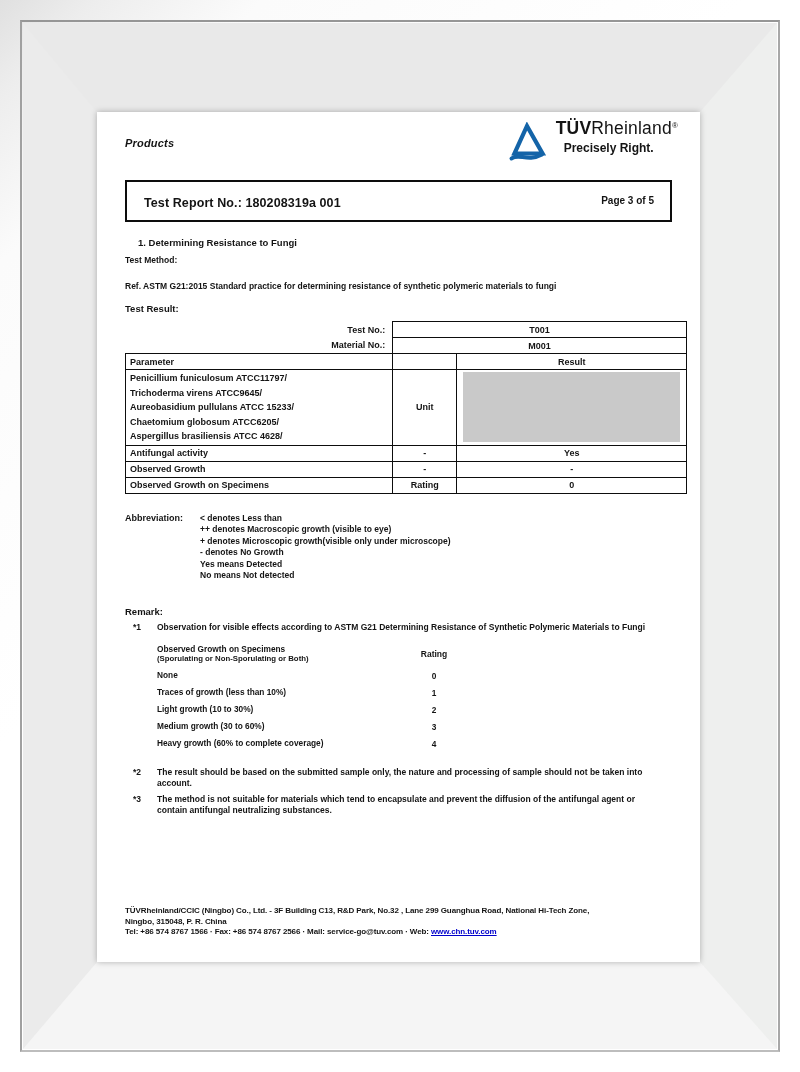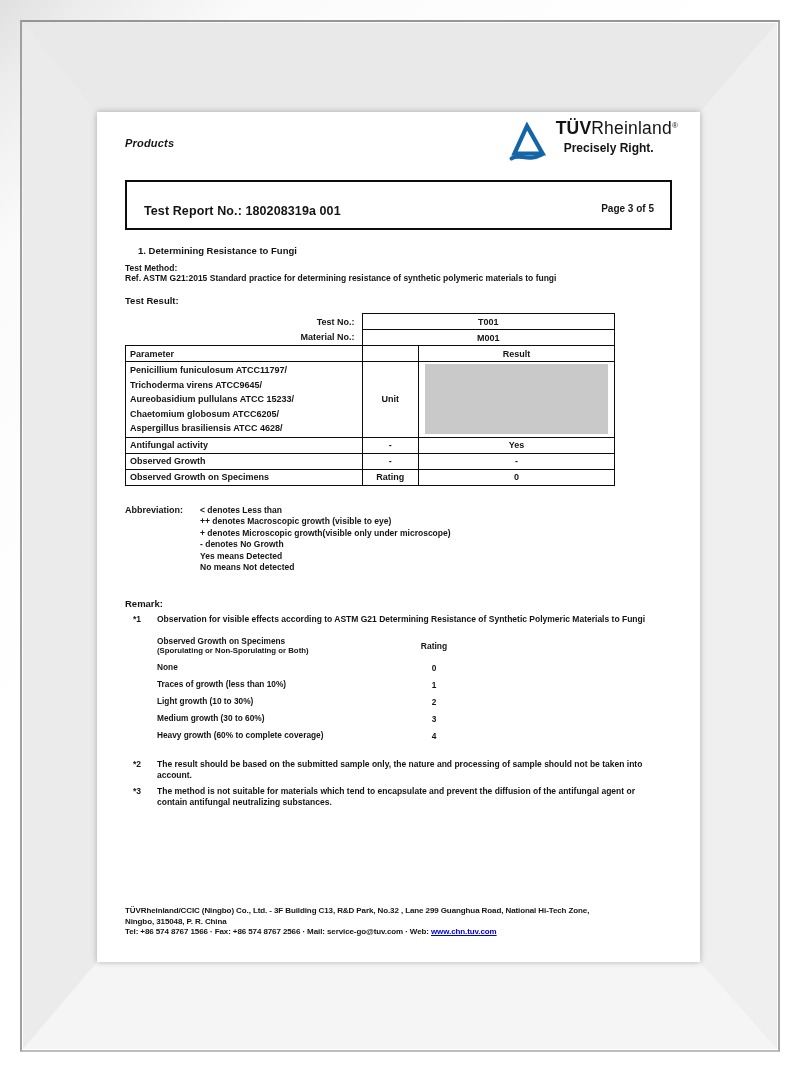--- a/index.html
+++ b/index.html
@@ -29,32 +29,32 @@
   .logo{display:flex;gap:9px;align-items:flex-start;margin-right:-6px;}
   .logo svg{display:block;margin-top:2px;}
   .logo-text{line-height:1;}
   .brand{font-size:17.5px;letter-spacing:.2px;white-space:nowrap;}
   .brand .tuv{font-weight:bold;}
   .brand sup{font-size:8px;vertical-align:6px;}
   .tagline{font-weight:bold;font-size:12px;margin-top:4px;margin-left:8px;}
   
   .report-box{
     margin-top:16px;border:2px solid #0d0d0d;height:34px;
-    display:flex;align-items:center;justify-content:space-between;padding:12px 16px 0 17px;
+    display:flex;align-items:center;justify-content:space-between;padding:4px 16px 0 17px;
   }
   .report-no{font-weight:bold;font-size:12.5px;letter-spacing:.1px;}
   .page-ind{font-weight:bold;font-size:10px;margin-top:-6px;}
   
   .sec-title{margin-top:15px;font-weight:bold;font-size:9.5px;margin-left:13px;}
   .test-method{display:flex;margin-top:7px;font-size:8.5px;font-weight:bold;flex-direction:column;}
   .tm-label{width:55px;flex:none;}
-  .tm-text{max-width:445px;line-height:11px;}
+  .tm-text{max-width:445px;line-height:11px;margin-top:16px;}
   .test-result{margin-top:11px;font-weight:bold;font-size:9.5px;}
   
-  table.main{border-collapse:collapse;margin-top:7px;width:490px;font-size:9px;font-weight:bold;}
+  table.main{border-collapse:collapse;margin-top:7px;width:562px;font-size:9px;font-weight:bold;}
   table.main td{border:1.5px solid #0d0d0d;padding:1px 4px;line-height:12px;height:13px;}
   table.main td.nob{border:none;text-align:right;padding-right:7px;}
   table.main td.ctr{text-align:center;}
   td.species-cell{padding:2px 3px;}
   .sp-line{line-height:14.6px;white-space:nowrap;}
   .graybox{height:70px;margin:1px 2px;}
   td.resbox{padding:2px 3px;}
   
   .abbrev{display:flex;margin-top:19px;font-size:8.5px;}
   .ab-label{width:75px;flex:none;font-weight:bold;font-size:9px;}

